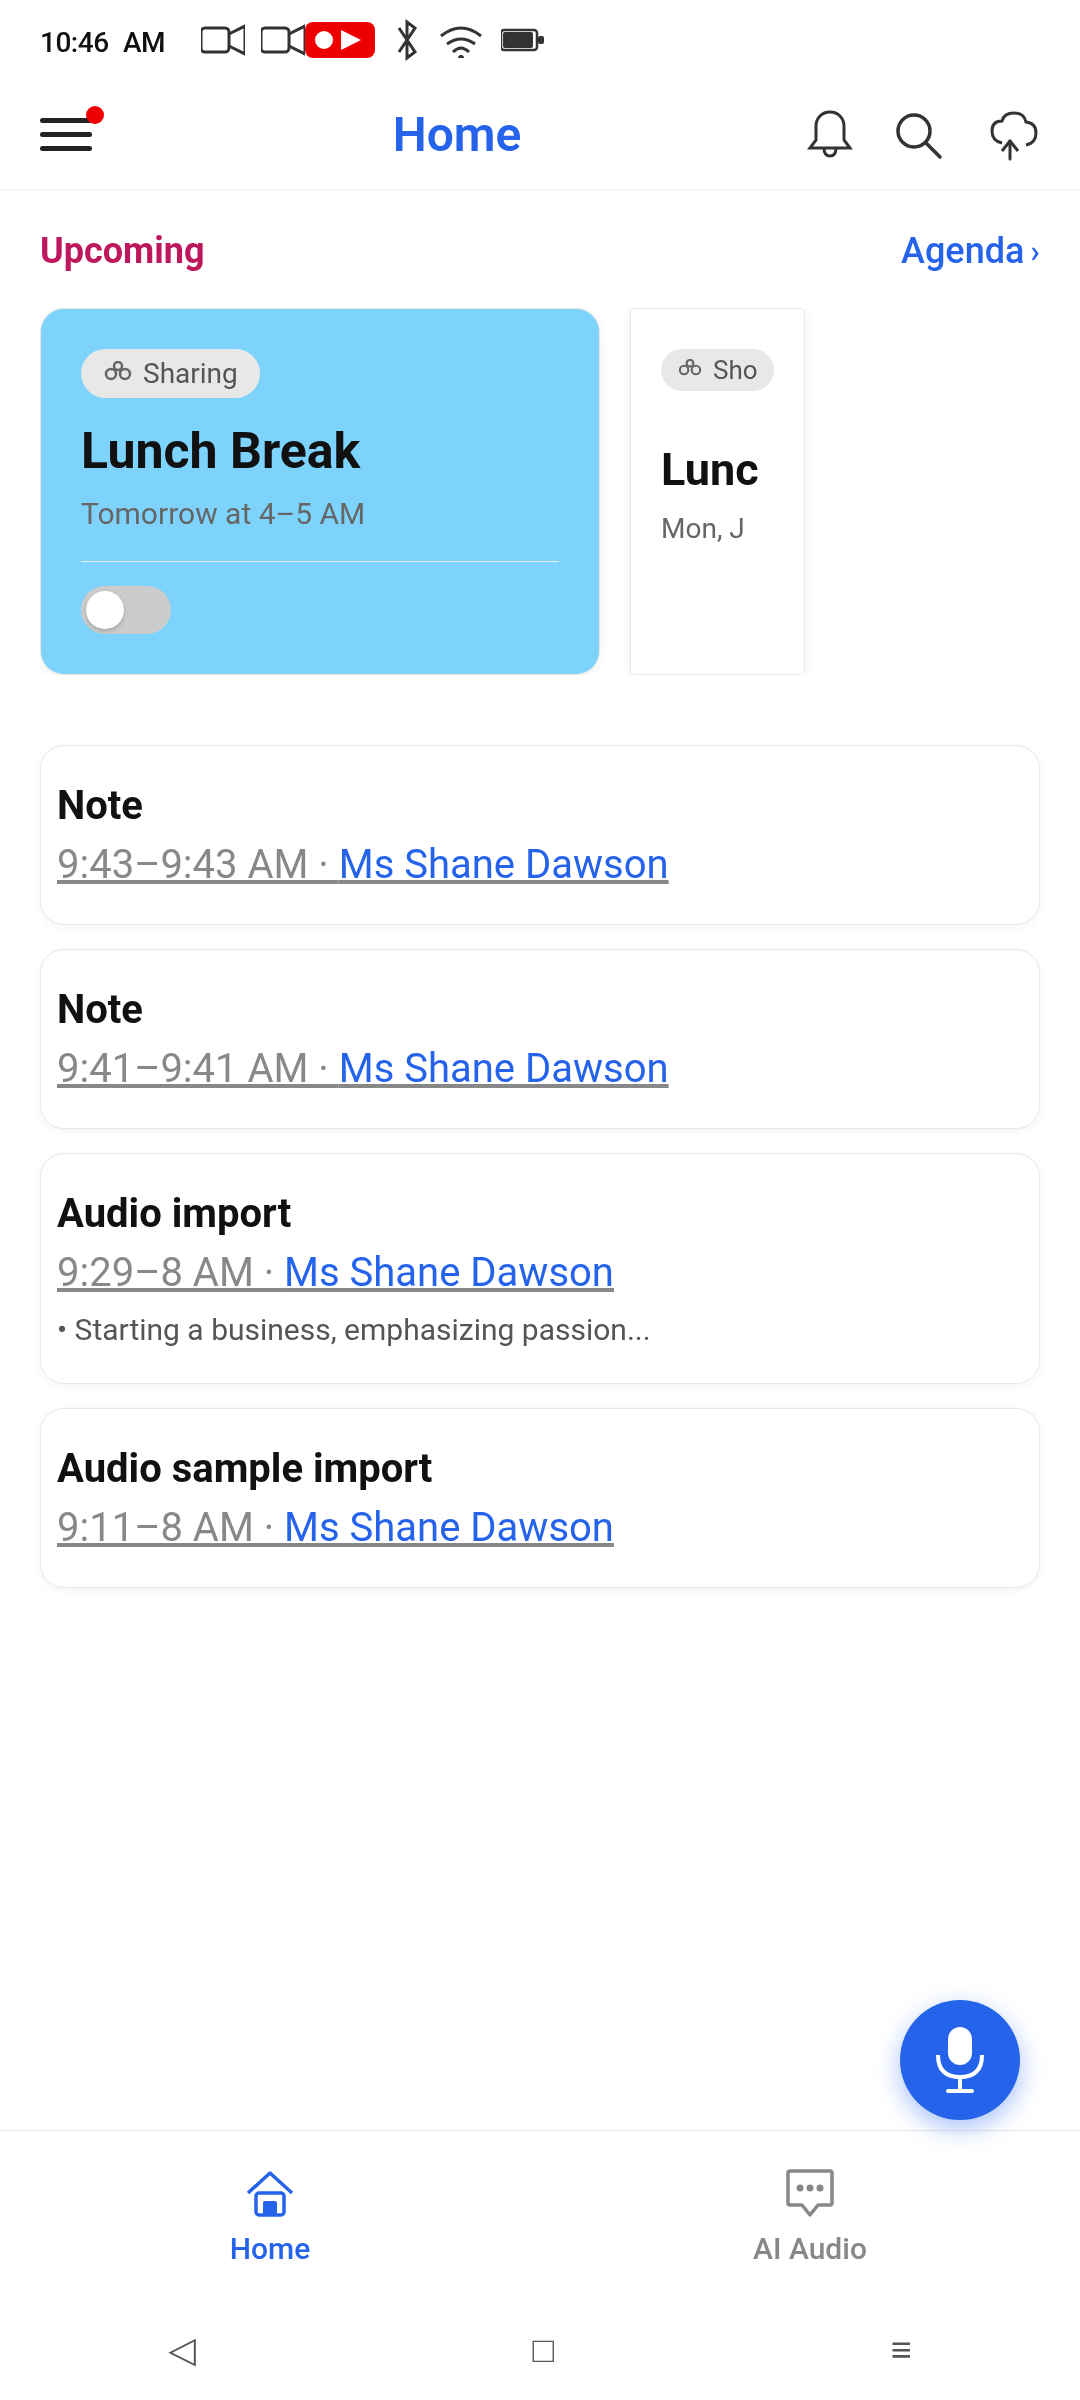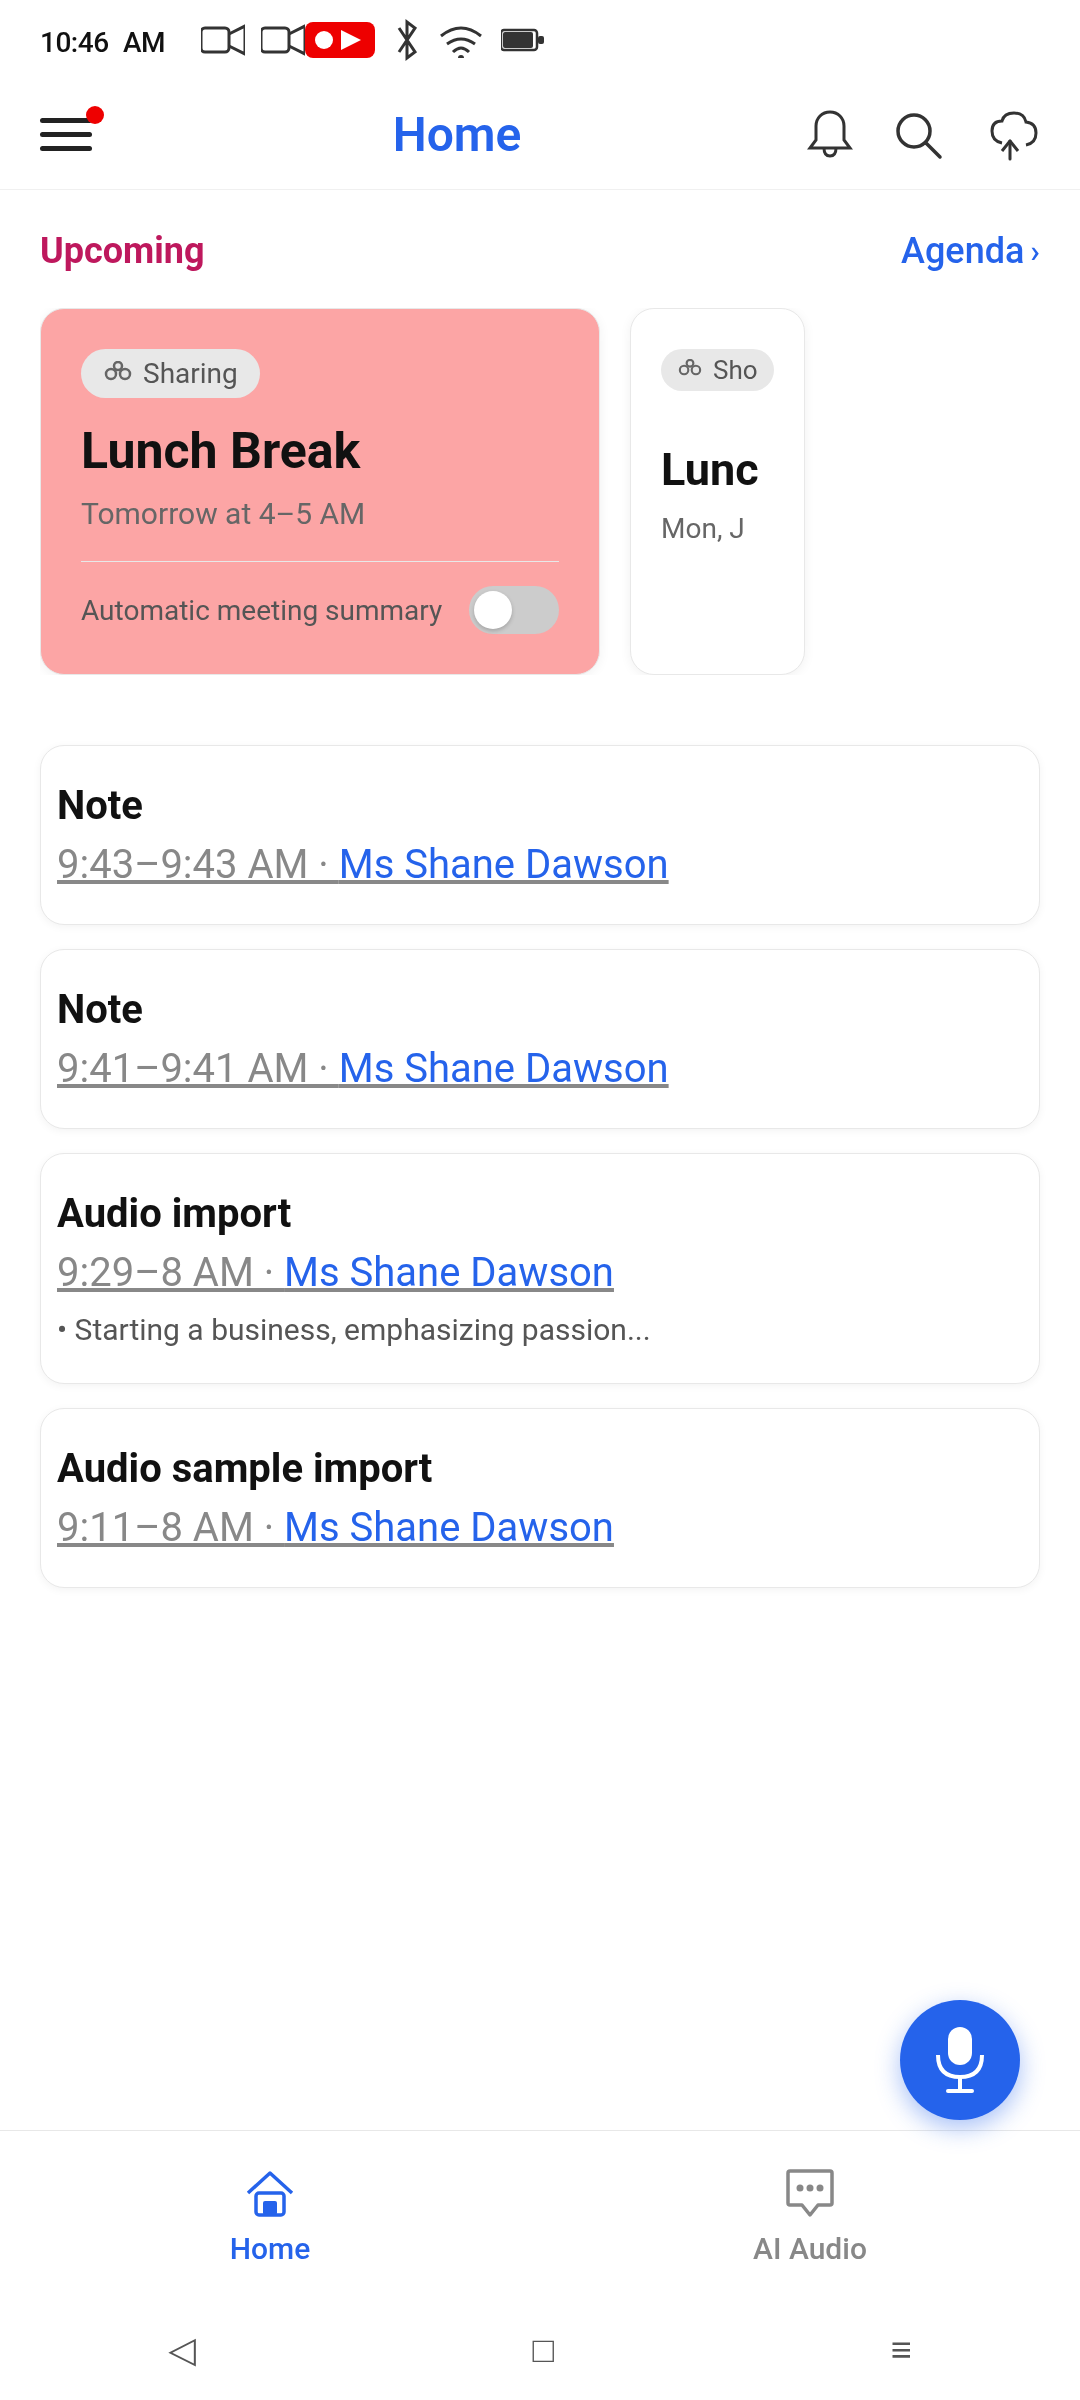--- a/index.html
+++ b/index.html
@@ -142,30 +142,30 @@
     }
 
     
     .cards-scroll {
       display: flex;
       gap: 30px;
       overflow: hidden;
     }
     .upcoming-card {
       min-width: 560px;
-      background: #fca5a5;
+      background: #7dd3fc;
       border-radius: 24px;
       padding: 40px;
       border: 1px solid #e8e8e8;
       box-shadow: 0 2px 12px rgba(0,0,0,0.06);
     }
     .upcoming-card-partial {
       min-width: 160px;
       background: #fff;
-      border-radius: 24px;
+      border-radius: 5px;
       padding: 40px 30px;
       border: 1px solid #e8e8e8;
       box-shadow: 0 2px 12px rgba(0,0,0,0.06);
       overflow: hidden;
     }
     .sharing-badge {
       display: inline-flex;
       align-items: center;
       gap: 10px;
       background: #e8e8e8;
@@ -422,21 +422,20 @@
             <circle cx="8" cy="13" r="5" stroke="#666" stroke-width="2.5" fill="none"></circle>
             <circle cx="22" cy="13" r="5" stroke="#666" stroke-width="2.5" fill="none"></circle>
             <circle cx="15" cy="5" r="4" stroke="#666" stroke-width="2.5" fill="none"></circle>
           </svg>
           <span>Sharing</span>
         </div>
         <div class="card-title">Lunch Break</div>
         <div class="card-subtitle">Tomorrow at 4–5 AM</div>
         <div class="card-divider"></div>
         <div class="card-footer">
-          <span class="card-footer-label">Automatic meeting summary</span>
           <div class="toggle">
             <div class="toggle-knob"></div>
           </div>
         </div>
       </div>
 
       <div class="upcoming-card-partial">
         <div class="sharing-badge" style="font-size:26px;padding:6px 16px;">
           <svg width="26" height="22" viewBox="0 0 30 26" fill="none">
             <circle cx="8" cy="13" r="5" stroke="#666" stroke-width="2.5" fill="none"></circle>

